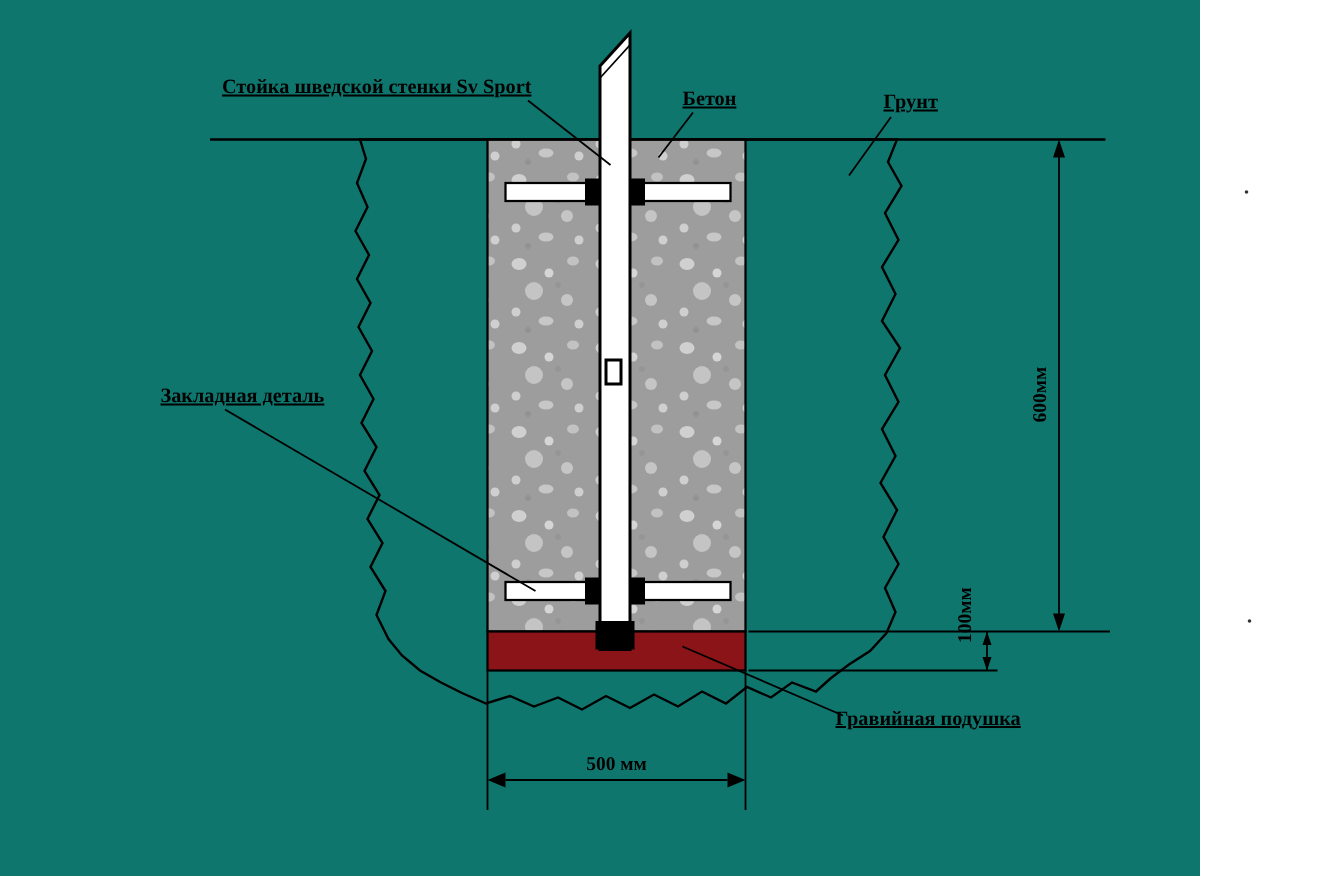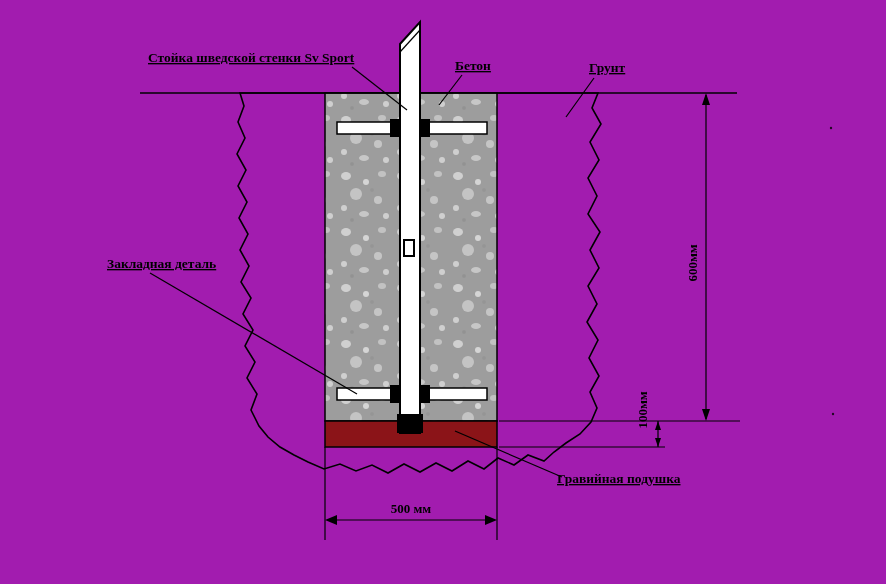--- a/index.html
+++ b/index.html
@@ -1,17 +1,17 @@
 <!DOCTYPE html>
 <html><head>
 <meta charset="utf-8">
 <style>
   html,body { margin:0; padding:0; background:#ffffff; }
   .stage {
-    width:886px; height:584px; background:#a21caf; position:relative;
+    width:800px; height:584px; background:#0f766e; position:relative;
     font-family:"Liberation Serif", serif;
   }
   svg { display:block; }
   .lbl  { font-family:"Liberation Serif", serif; font-weight:bold; font-size:13.5px;
           fill:#000; text-decoration: underline; }
   .dim  { font-family:"Liberation Serif", serif; font-weight:bold; font-size:13px; fill:#000; }
   .ln   { stroke:#000; stroke-width:1.2; fill:none; }
   .ln-thick { stroke:#000; stroke-width:1.6; fill:none; }
   .arrow { fill:#000; stroke:none; }
 </style>

